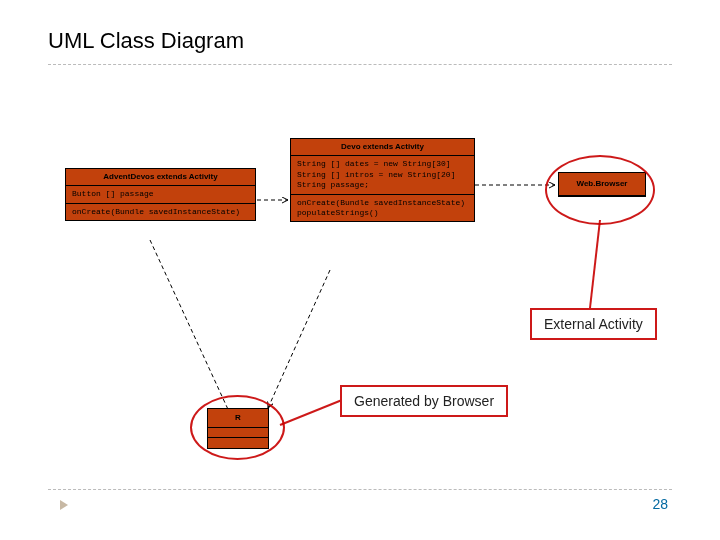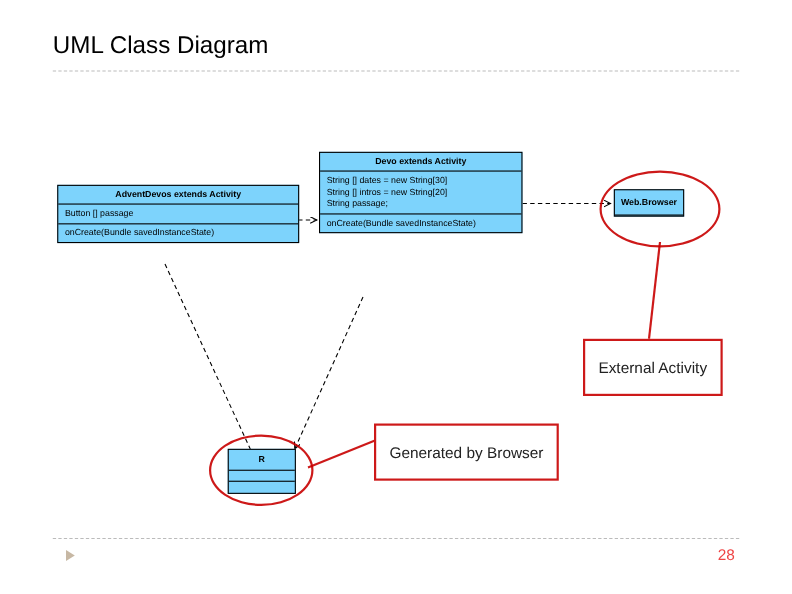--- a/index.html
+++ b/index.html
@@ -21,44 +21,44 @@
   .title-divider {
     position: absolute;
     top: 64px;
     left: 48px;
     right: 48px;
     border-top: 1px dashed #bbb;
   }
   .uml-class {
     position: absolute;
     border: 1px solid #000;
-    background: #7dd3fc;
+    background: #c2410c;
     font-size: 8px;
     line-height: 1.3;
   }
   .uml-class .head {
     text-align: center;
     font-weight: bold;
     padding: 3px 6px;
     border-bottom: 1px solid #000;
     white-space: nowrap;
   }
   .uml-class .sect {
     padding: 3px 6px;
     border-bottom: 1px solid #000;
     white-space: nowrap;
   }
   .uml-class .sect:last-child { border-bottom: none; }
-  .uml-class .line { white-space: nowrap; }
+  .uml-class .line { white-space: nowrap; font-family: Liberation Mono, monospace; }
 
   .callout {
     position: absolute;
     border: 2px solid rgba(200,0,0,0.9);
     background: #fff;
-    padding: 16px 12px;
+    padding: 6px 12px;
     font-size: 14px;
     color: #222;
   }
   .ellipse {
     position: absolute;
     border: 2px solid rgba(200,0,0,0.9);
     border-radius: 50%;
     pointer-events: none;
   }
 
@@ -67,21 +67,21 @@
     bottom: 50px;
     left: 48px;
     right: 48px;
     border-top: 1px dashed #bbb;
   }
   .pagenum {
     position: absolute;
     bottom: 28px;
     right: 52px;
     font-size: 14px;
-    color: #ef4444;
+    color: #0369a1;
   }
   .footer-marker {
     position: absolute;
     bottom: 30px;
     left: 60px;
     width: 0; height: 0;
     border-left: 8px solid #c7b8a4;
     border-top: 5px solid transparent;
     border-bottom: 5px solid transparent;
   }
@@ -111,43 +111,44 @@
 
   <line x1="150" y1="240" x2="232" y2="418" stroke="#000" stroke-width="1" stroke-dasharray="4,3" marker-end="url(#arrow)"></line>
 
   <line x1="330" y1="270" x2="268" y2="408" stroke="#000" stroke-width="1" stroke-dasharray="4,3" marker-end="url(#arrow)"></line>
 
   <line x1="600" y1="220" x2="590" y2="308" stroke="rgba(200,0,0,0.9)" stroke-width="2"></line>
 
   <line x1="280" y1="425" x2="342" y2="400" stroke="rgba(200,0,0,0.9)" stroke-width="2"></line>
 </svg>
 
-<div class="uml-class" style="left:52px; top:168px; width:220px;">
+<div class="uml-class" style="left:65px; top:168px; width:191px;">
   <div class="head">AdventDevos extends Activity</div>
   <div class="sect">
     <div class="line">Button [] passage</div>
   </div>
   <div class="sect">
     <div class="line">onCreate(Bundle savedInstanceState)</div>
   </div>
 </div>
 
 <div class="uml-class" style="left:290px; top:138px; width:185px;">
   <div class="head">Devo extends Activity</div>
   <div class="sect">
     <div class="line">String [] dates = new String[30]</div>
     <div class="line">String [] intros = new String[20]</div>
     <div class="line">String passage;</div>
   </div>
   <div class="sect">
     <div class="line">onCreate(Bundle savedInstanceState)</div>
+    <div class="line">populateStrings()</div>
   </div>
 </div>
 
-<div class="uml-class" style="left:558px; top:172px; width:64px;">
+<div class="uml-class" style="left:558px; top:172px; width:88px;">
   <div class="head" style="padding:6px 4px;">Web.Browser</div>
 </div>
 
 <div class="uml-class" style="left:207px; top:408px; width:62px;">
   <div class="head" style="border-bottom:1px solid #000; padding:4px;">R</div>
   <div class="sect" style="height:10px; border-bottom:1px solid #000;"></div>
   <div class="sect" style="height:10px;"></div>
 </div>
 
 <div class="ellipse" style="left:545px; top:155px; width:110px; height:70px;"></div>

